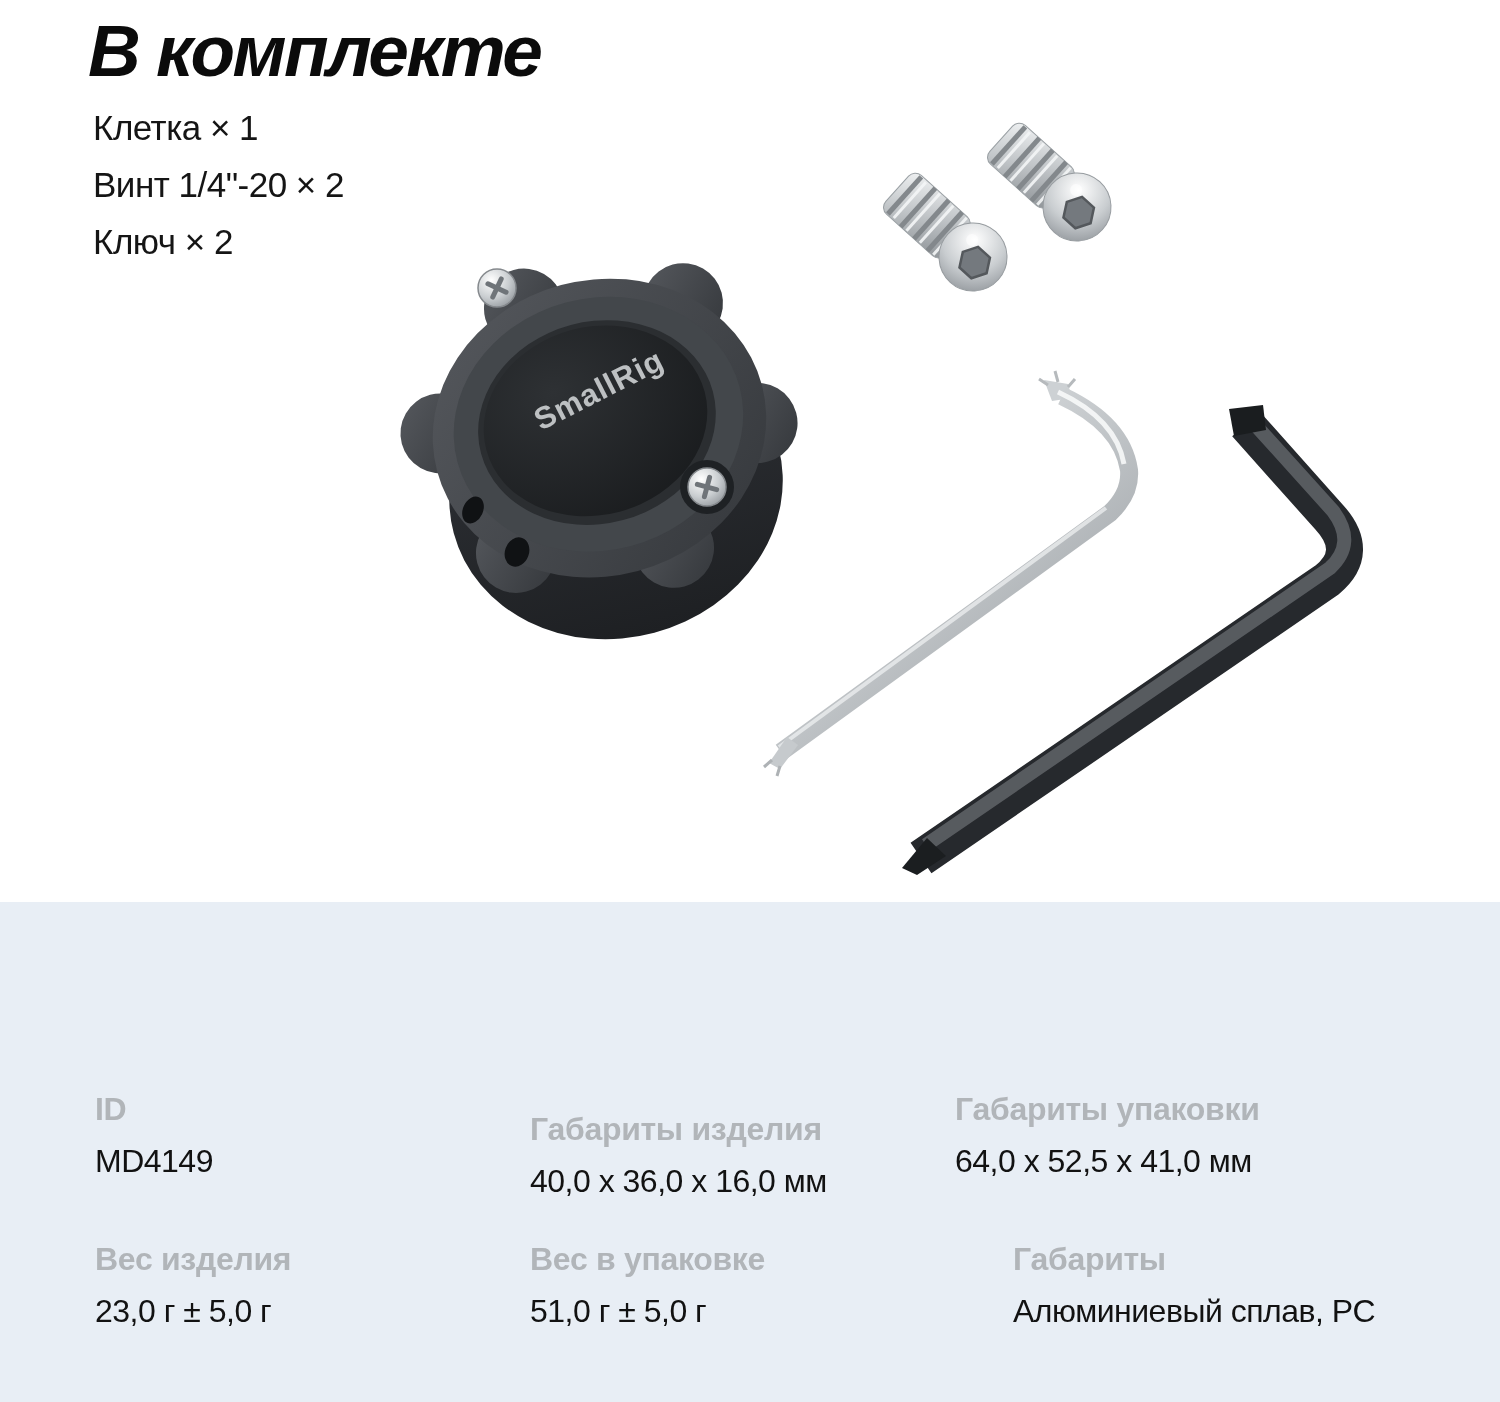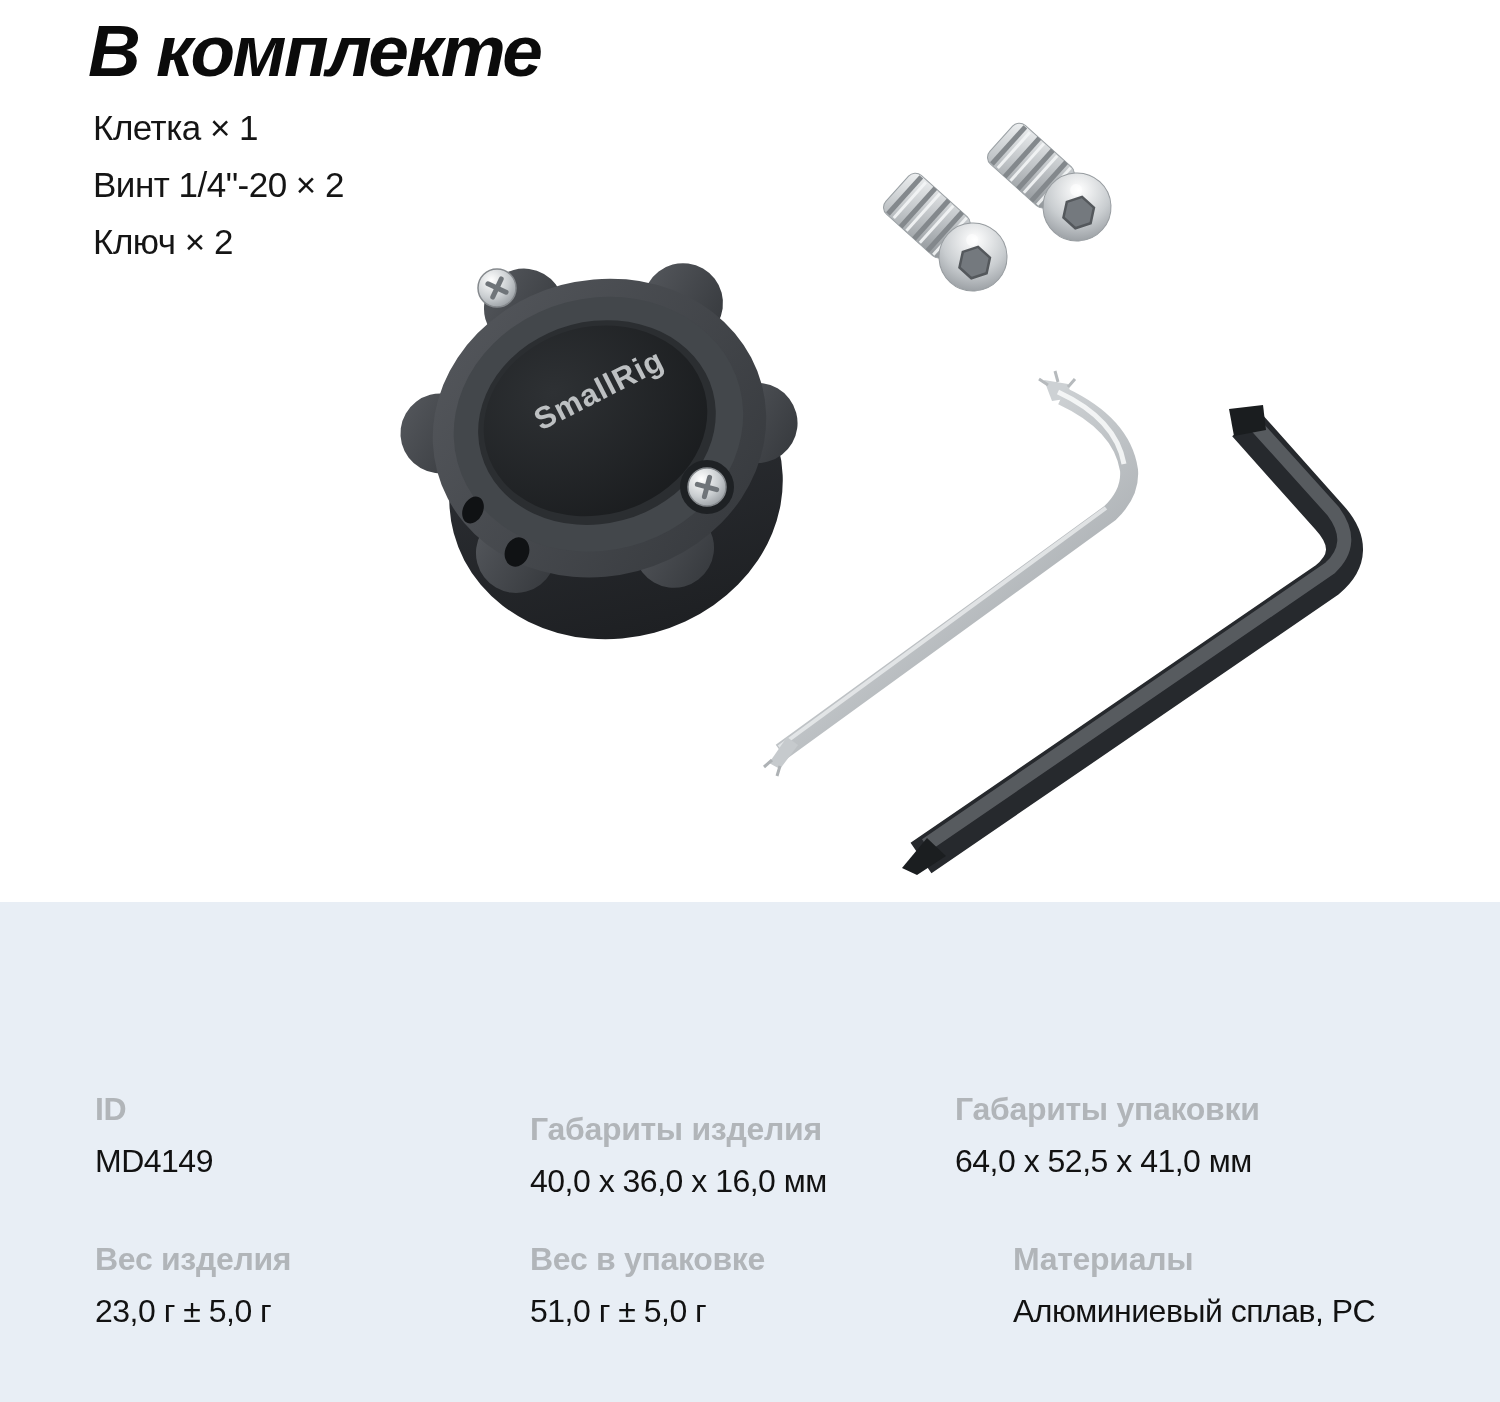--- a/index.html
+++ b/index.html
@@ -178,17 +178,17 @@
   </div>
   <div class="spec" style="left:95px;  top:1238px;">
     <div class="spec-label">Вес изделия</div>
     <div class="spec-value">23,0 г ± 5,0 г</div>
   </div>
   <div class="spec" style="left:530px; top:1238px;">
     <div class="spec-label">Вес в упаковке</div>
     <div class="spec-value">51,0 г ± 5,0 г</div>
   </div>
   <div class="spec" style="left:1013px;top:1238px;">
-    <div class="spec-label">Материалы</div>
+    <div class="spec-label">Габариты</div>
     <div class="spec-value">Алюминиевый сплав, PC</div>
   </div>
 
 </div>
 
 </body></html>

